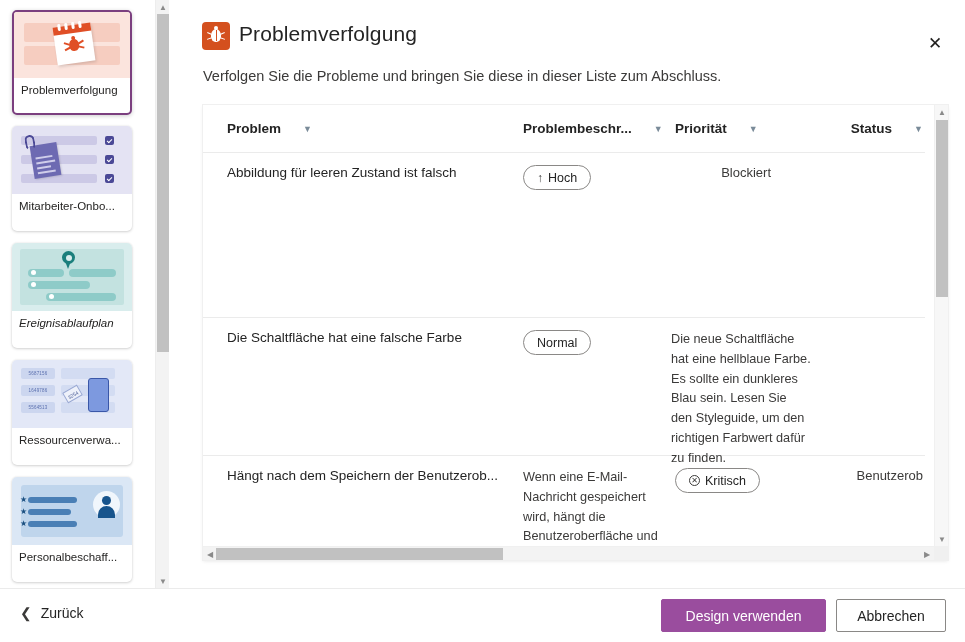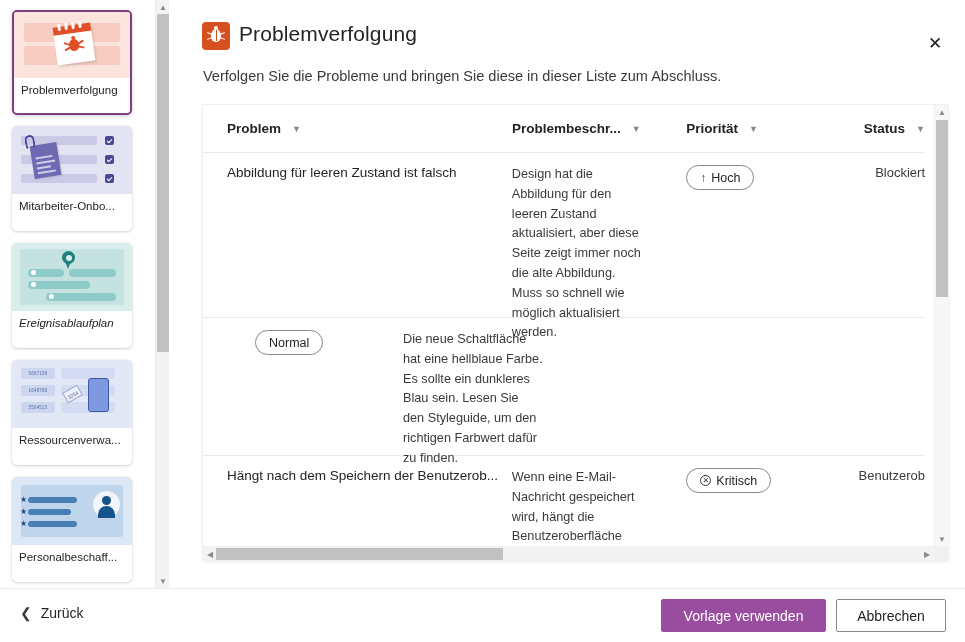--- a/index.html
+++ b/index.html
@@ -255,27 +255,27 @@
     overflow:hidden;
   }
   #table-inner { position:absolute; left:0; top:0; width:722px; }
   .thead {
     display:flex; align-items:center;
     height:48px; padding:0 0 0 24px;
     border-bottom:1px solid #ebebeb;
   }
   .th {
     font-size:13.5px; color:#242424; font-weight:600;
-    display:flex; align-items:center; gap:11px;
+    display:flex; align-items:center; gap:22px;
     white-space:nowrap;
   }
   .caret { color:#7a8b99; font-size:9px; }
   .col-problem  { width: 296px; }
   .col-desc     { width: 152px; }
-  .col-prio     { width: 148px; margin-left: 28px; }
+  .col-prio     { width: 148px; }
   .col-status   { width: 100px; text-align: right; }
 
   .trow {
     display:flex; padding: 12px 0 16px 24px;
     border-bottom:1px solid #ebebeb;
   }
   .td { font-size:13.5px; color:#242424; padding-right:12px; }
   .td.desc { color:#3b3a39; font-size:12.7px; line-height:19.8px; }
   .td.status { color:#3b3a39; font-size:13px; text-align:right; padding-right:0; }
 
@@ -479,31 +479,31 @@
             <span class="caret">▼</span>
           </div>
           <div class="th col-status" style="justify-content:flex-end;">
             <span>Status</span>
             <span class="caret">▼</span>
           </div>
         </div>
 
         <div class="trow" style="height:165px;">
           <div class="td col-problem">Abbildung für leeren Zustand ist falsch</div>
-          <div class="td col-desc desc">Design hat die Abbildung für den leeren Zustand aktualisiert, aber diese Seite zeigt immer noch die alte Abbildung. Muss so schnell wie möglich aktualisiert werden.</div>
           <div class="td col-prio">
             <span class="pill">
               <span class="up">↑</span>
               <span>Hoch</span>
             </span>
           </div>
           <div class="td col-status status">Blockiert</div>
         </div>
 
         <div class="trow" style="height:138px;">
+          <div class="td col-problem">Die Schaltfläche hat eine falsche Farbe</div>
           <div class="td col-prio">
             <span class="pill">
               <span>Normal</span>
             </span>
           </div>
           <div class="td col-desc desc">Die neue Schaltfläche hat eine hellblaue Farbe. Es sollte ein dunkleres Blau sein. Lesen Sie den Styleguide, um den richtigen Farbwert dafür zu finden.</div>
         </div>
 
         <div class="trow" style="height:110px; border-bottom:none;">
           <div class="td col-problem">Hängt nach dem Speichern der Benutzerob...</div>
@@ -534,16 +534,16 @@
     </div>
   </div>
 
   <div id="footer">
     <div id="back-link">
       <span class="chev">❮</span>
       <span>Zurück</span>
     </div>
   </div>
 
-  <div id="primary-btn">Vorlage verwenden</div>
+  <div id="primary-btn">Design verwenden</div>
   <div id="secondary-btn">Abbrechen</div>
 
 </div>
 
 </body></html>

